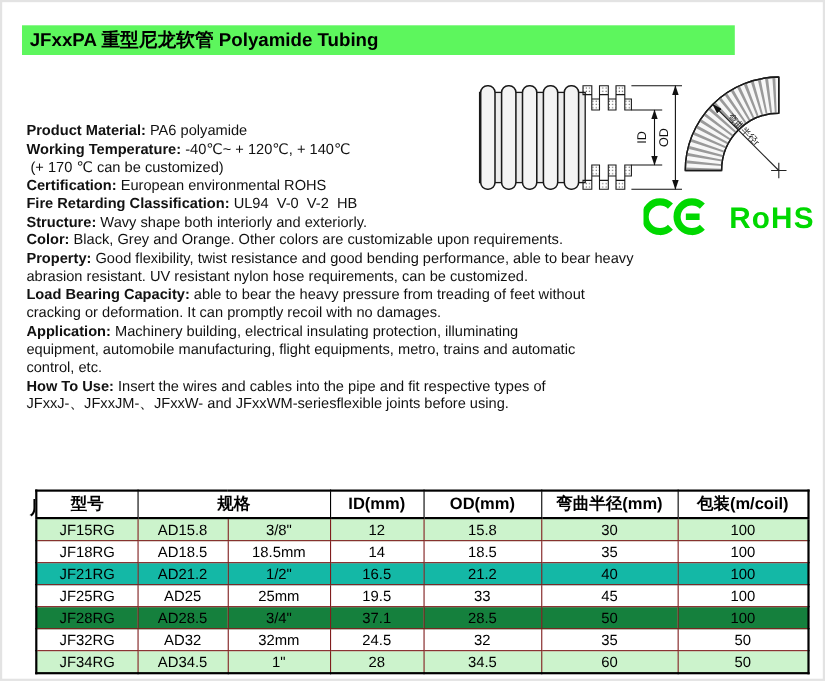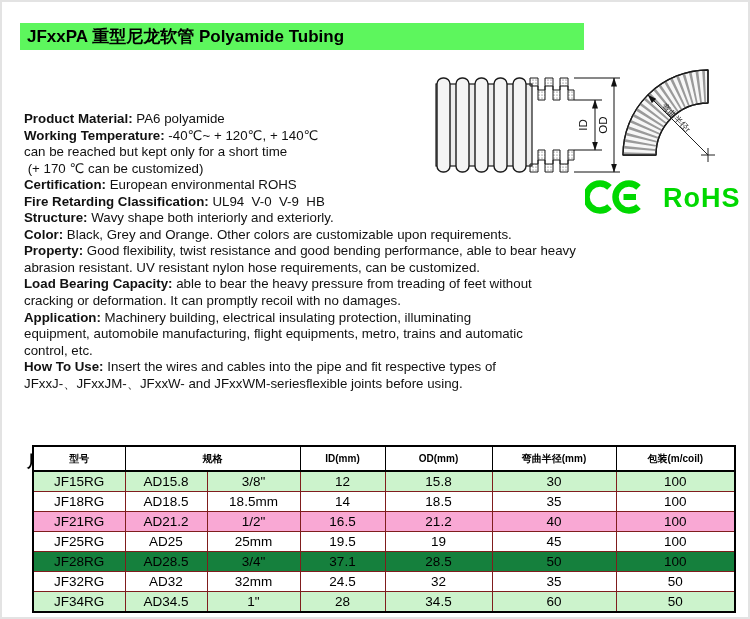--- a/index.html
+++ b/index.html
@@ -1,52 +1,51 @@
 <!DOCTYPE html>
 <html><head>
 <meta charset="utf-8">
 <style>
   html,body{margin:0;padding:0;background:#fff;}
   .page{
     position:relative;width:750px;height:619px;box-sizing:border-box;
     background:#fff;border:2px solid #e3e3e3;overflow:hidden;
     font-family:"Liberation Sans","DejaVu Sans",sans-serif;color:#111;
   }
-  .titlebar{position:absolute;left:18px;top:21px;width:564px;height:27px;}
+  .titlebar{position:absolute;left:18px;top:21px;width:648px;height:27px;}
   .titlebar .t{display:block;font-weight:bold;font-size:17px;line-height:27px;padding-left:7px;color:#000;white-space:pre;}
   .spec-block{position:absolute;left:22px;top:69px;width:610px;margin-top:40px;}
   .spec-line{font-size:13.3px;line-height:16.55px;height:16.55px;white-space:pre;}
   .spec-line .lbl{font-weight:bold;}
   .table-title{position:absolute;left:25px;top:404px;display:flex;gap:30px;font-weight:bold;font-size:17px;color:#000;margin-top:44px;}
   table.spec{
     position:absolute;left:30px;top:443px;width:702px;
     border-collapse:collapse;table-layout:fixed;border:2px solid #000;background:#fff;
   }
-  table.spec th{border:1px solid #000;border-bottom:2px solid #000;font-size:10px;font-weight:bold;height:23px;padding:0;text-align:center;color:#000;}
+  table.spec th{border:1px solid #000;border-bottom:2px solid #000;font-size:15px;font-weight:bold;height:23px;padding:0;text-align:center;color:#000;}
   table.spec td{border:1px solid #7f1d1d;font-size:13.5px;height:19px;padding:0;text-align:center;color:#000;}
   .diagram{position:absolute;left:425px;top:56px;}
   .certs{position:absolute;left:583px;top:175px;}
   svg text{font-family:"Liberation Sans","DejaVu Sans",sans-serif;}
 </style>
 </head>
 <body>
 
 <div class="page">
 
   <div class="titlebar" style="background: rgb(93, 246, 93);">
     <span class="t">JFxxPA 重型尼龙软管 Polyamide Tubing</span>
   </div>
 
   <div class="spec-block">
       <div class="spec-line"><span class="lbl">Product Material:</span><span> PA6 polyamide</span></div>
       <div class="spec-line"><span class="lbl">Working Temperature:</span><span> -40℃~ + 120℃, + 140℃</span></div>
-      <div class="spec-line"><span>can be reached but kept only for a short time</span></div>
       <div class="spec-line"><span> (+ 170 ℃ can be customized)</span></div>
       <div class="spec-line"><span class="lbl">Certification:</span><span> European environmental ROHS</span></div>
-      <div class="spec-line"><span class="lbl">Fire Retarding Classification:</span><span> UL94  V-0  V-9  HB</span></div>
+      <div class="spec-line"><span class="lbl">Fire Retarding Classification:</span><span> UL94  V-0  V-2  HB</span></div>
       <div class="spec-line"><span class="lbl">Structure:</span><span> Wavy shape both interiorly and exteriorly.</span></div>
       <div class="spec-line"><span class="lbl">Color:</span><span> Black, Grey and Orange. Other colors are customizable upon requirements.</span></div>
       <div class="spec-line"><span class="lbl">Property:</span><span> Good flexibility, twist resistance and good bending performance, able to bear heavy</span></div>
       <div class="spec-line"><span>abrasion resistant. UV resistant nylon hose requirements, can be customized.</span></div>
       <div class="spec-line"><span class="lbl">Load Bearing Capacity:</span><span> able to bear the heavy pressure from treading of feet without</span></div>
       <div class="spec-line"><span>cracking or deformation. It can promptly recoil with no damages.</span></div>
       <div class="spec-line"><span class="lbl">Application:</span><span> Machinery building, electrical insulating protection, illuminating</span></div>
       <div class="spec-line"><span>equipment, automobile manufacturing, flight equipments, metro, trains and automatic</span></div>
       <div class="spec-line"><span>control, etc.</span></div>
       <div class="spec-line"><span class="lbl">How To Use:</span><span> Insert the wires and cables into the pipe and fit respective types of</span></div>
@@ -149,35 +148,35 @@
         </tr>
         <tr>
           <td>JF18RG</td>
           <td>AD18.5</td>
           <td>18.5mm</td>
           <td>14</td>
           <td>18.5</td>
           <td>35</td>
           <td>100</td>
         </tr>
-        <tr style="background: #f9a8d4;">
+        <tr style="background: #14b8a6;">
           <td>JF21RG</td>
           <td>AD21.2</td>
           <td>1/2"</td>
           <td>16.5</td>
           <td>21.2</td>
           <td>40</td>
           <td>100</td>
         </tr>
         <tr>
           <td>JF25RG</td>
           <td>AD25</td>
           <td>25mm</td>
           <td>19.5</td>
-          <td>19</td>
+          <td>33</td>
           <td>45</td>
           <td>100</td>
         </tr>
         <tr style="background: #15803d; margin-top: 31px;">
           <td>JF28RG</td>
           <td>AD28.5</td>
           <td>3/4"</td>
           <td>37.1</td>
           <td>28.5</td>
           <td>50</td>

